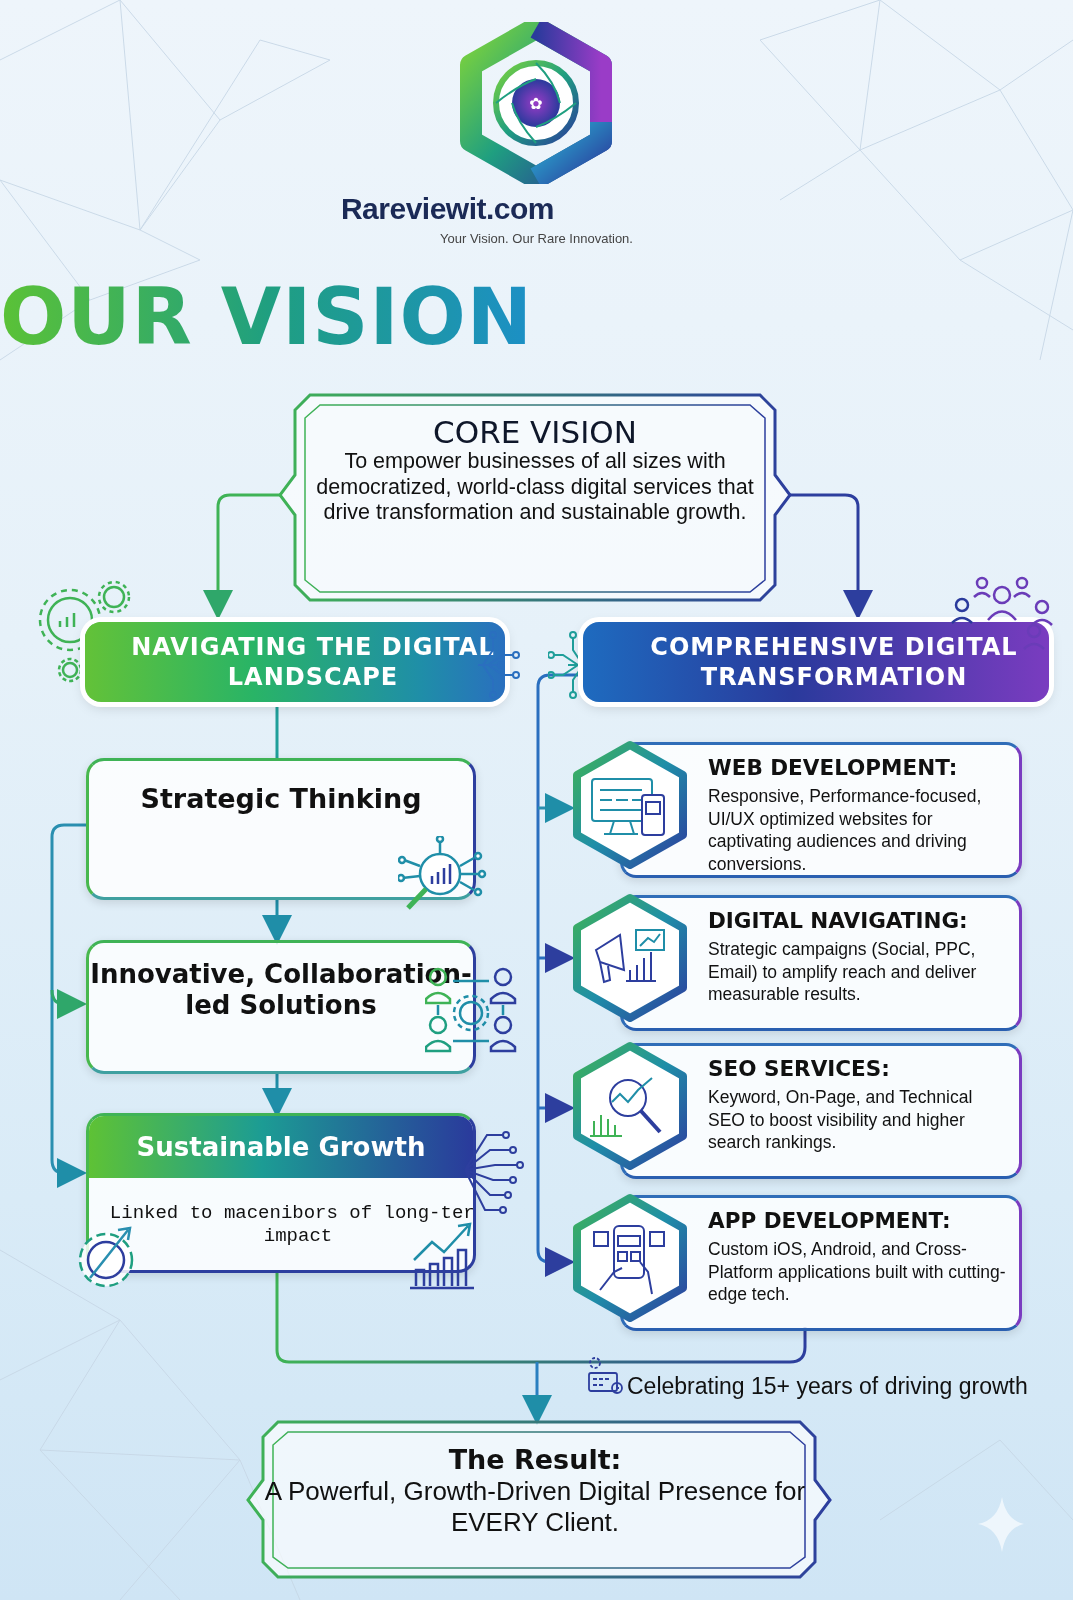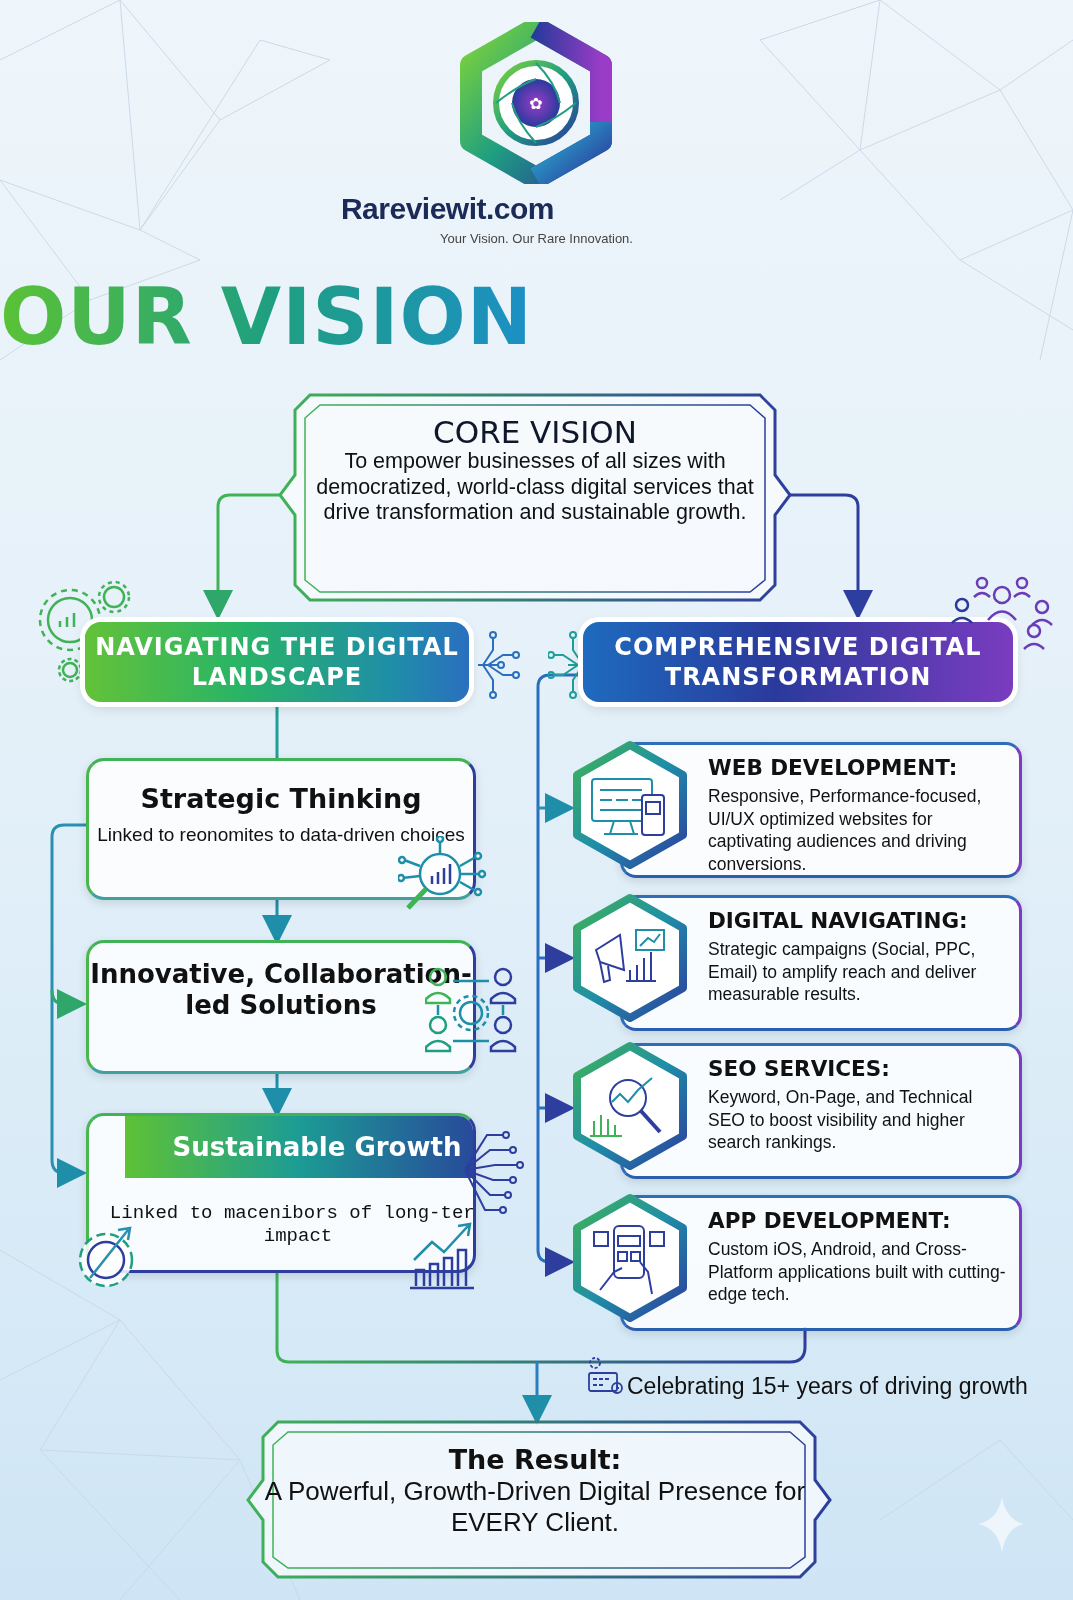--- a/index.html
+++ b/index.html
@@ -12,35 +12,35 @@
   .logo{left:455px;top:22px;width:162px;height:162px;}
   .brand{left:0;width:895px;top:192px;text-align:center;font-weight:700;font-size:30px;color:#1b2a56;letter-spacing:-0.5px;}
   .tagline{left:0;width:1073px;top:231px;text-align:center;font-size:13px;color:#444;}
   .headline{left:0;width:1073px;top:272px;text-align:left;font-weight:900;font-size:78px;letter-spacing:1px;
     background:linear-gradient(90deg,#5bc236 0%,#1f9f80 25%,#1c8fc7 50%,#2a3a9c 72%,#8a3bbf 100%);
     -webkit-background-clip:text;background-clip:text;color:transparent;font-family:"DejaVu Sans",sans-serif;}
   .core-title{left:290px;width:490px;top:414px;font-weight:400;font-size:31px;color:#0f172a;font-family:"DejaVu Sans",sans-serif;text-align:center;}
   .core-body{left:300px;width:470px;top:449px;font-size:21.5px;line-height:25.5px;text-align:center;}
   
   .banner{border-radius:16px;color:#fff;font-weight:700;text-align:center;display:flex;align-items:center;justify-content:center;
-    box-shadow:0 0 0 5px #fff,0 4px 14px rgba(0,0,0,0.18);font-family:"DejaVu Sans",sans-serif;}
+    box-shadow:0 0 0 5px #fff,0 4px 14px rgba(0,0,0,0.18);font-family:"DejaVu Sans",sans-serif;padding-left:36px;}
   .banner-left{left:85px;top:622px;width:384px;height:80px;font-size:24px;line-height:30px;letter-spacing:1px;
     background:linear-gradient(90deg,#63c238 0%,#29b466 40%,#1f8ea8 80%,#2a6fbf 100%);}
   .banner-right{left:583px;top:622px;width:430px;height:80px;font-size:24px;line-height:30px;letter-spacing:1px;
     background:linear-gradient(90deg,#1e6bbf 0%,#2a3a9c 45%,#7a3cc0 100%);}
   
   .card{background:rgba(255,255,255,0.82);border-radius:18px;box-shadow:0 3px 10px rgba(0,0,0,0.12);}
   .card-st{left:86px;top:758px;width:384px;height:136px;border:3px solid;border-color:#3fb356 #2d3e9e #3fa0a0 #48b84e;}
   .card-st .t{position:absolute;left:0;width:100%;top:22px;text-align:center;font-weight:700;font-size:27px;font-family:"DejaVu Sans",sans-serif;}
   .card-st .s{position:absolute;left:0;width:100%;top:62px;text-align:center;font-size:19px;line-height:23px;}
   .card-in{left:86px;top:940px;width:384px;height:128px;border:3px solid;border-color:#3fb356 #2d3e9e #3fa0a0 #48b84e;}
   .card-in .t{position:absolute;left:0;width:100%;top:16px;text-align:center;font-weight:700;font-size:26px;line-height:31px;font-family:"DejaVu Sans",sans-serif;}
   .card-sg{left:86px;top:1113px;width:384px;height:154px;border:3px solid;border-color:#3fb356 #2d3e9e #2d3e9e #48b84e;overflow:hidden;}
   .card-sg .hd{position:absolute;left:0;top:0;width:100%;height:62px;background:linear-gradient(90deg,#5ec235 0%,#1c9c94 45%,#2a3a9c 100%);
-    color:#fff;font-weight:700;font-size:26px;display:flex;align-items:center;justify-content:center;font-family:"DejaVu Sans",sans-serif;margin-left:36px;}
+    color:#fff;font-weight:700;font-size:26px;display:flex;align-items:center;justify-content:center;font-family:"DejaVu Sans",sans-serif;}
   .card-sg .s{position:absolute;left:17px;width:100%;top:86px;text-align:center;font-size:19px;line-height:23px;font-family:Liberation Mono, monospace;}
   
   .svc{left:620px;width:396px;background:rgba(255,255,255,0.82);border-radius:16px;border:3px solid;border-color:#2f6db8 #7a3cc0 #2a5fb0 #2f6db8;box-shadow:0 3px 10px rgba(0,0,0,0.12);}
   .svc .t{position:absolute;left:85px;top:10px;font-weight:700;font-size:21.5px;font-family:"DejaVu Sans",sans-serif;color:#111;}
   .svc .d{position:absolute;left:85px;top:40px;right:10px;font-size:17.5px;line-height:22.5px;color:#111;}
   
   .celebrate{left:627px;top:1373px;font-size:23px;color:#111;}
   
   .res-title{left:260px;width:550px;top:1444px;text-align:center;font-weight:700;font-size:27px;font-family:"DejaVu Sans",sans-serif;}
   .res-body{left:260px;width:550px;top:1476px;text-align:center;font-size:26px;line-height:31px;}
@@ -199,21 +199,20 @@
       <path d="M2 48 Q12 38 22 48" stroke="#2a3a9c"></path>
     <circle cx="92" cy="32" r="6"></circle>
       <path d="M82 50 Q92 40 102 50"></path>
     <circle cx="84" cy="56" r="6"></circle>
       <path d="M74 74 Q84 64 94 74"></path>
   </svg>
 </div>
 
 <div class="abs card card-st">
   <div class="t">Strategic Thinking</div>
-  <div class="s">Linked to reonomites to data-driven choices</div>
 </div>
 <div class="abs" style="left:398px;top:836px;">
   <svg width="90" height="80" viewBox="0 0 90 80" fill="rgba(255,255,255,0.9)" stroke="#1f8ea8" stroke-width="2.5">
     <circle cx="42" cy="38" r="20"></circle>
     <path d="M34 48 v-8 M40 48 v-12 M46 48 v-16 M52 48 v-20" stroke="#2d3e9e"></path>
     <path d="M28 53 L10 72" stroke="#3fb356" stroke-width="5"></path>
     <path d="M62 30 L76 22 M62 38 L80 38 M62 46 L76 54 M42 18 L42 4 M22 30 L6 24 M22 40 L4 42" fill="none"></path>
     <circle cx="80" cy="20" r="3"></circle>
       <circle cx="84" cy="38" r="3"></circle>
       <circle cx="80" cy="56" r="3"></circle>

